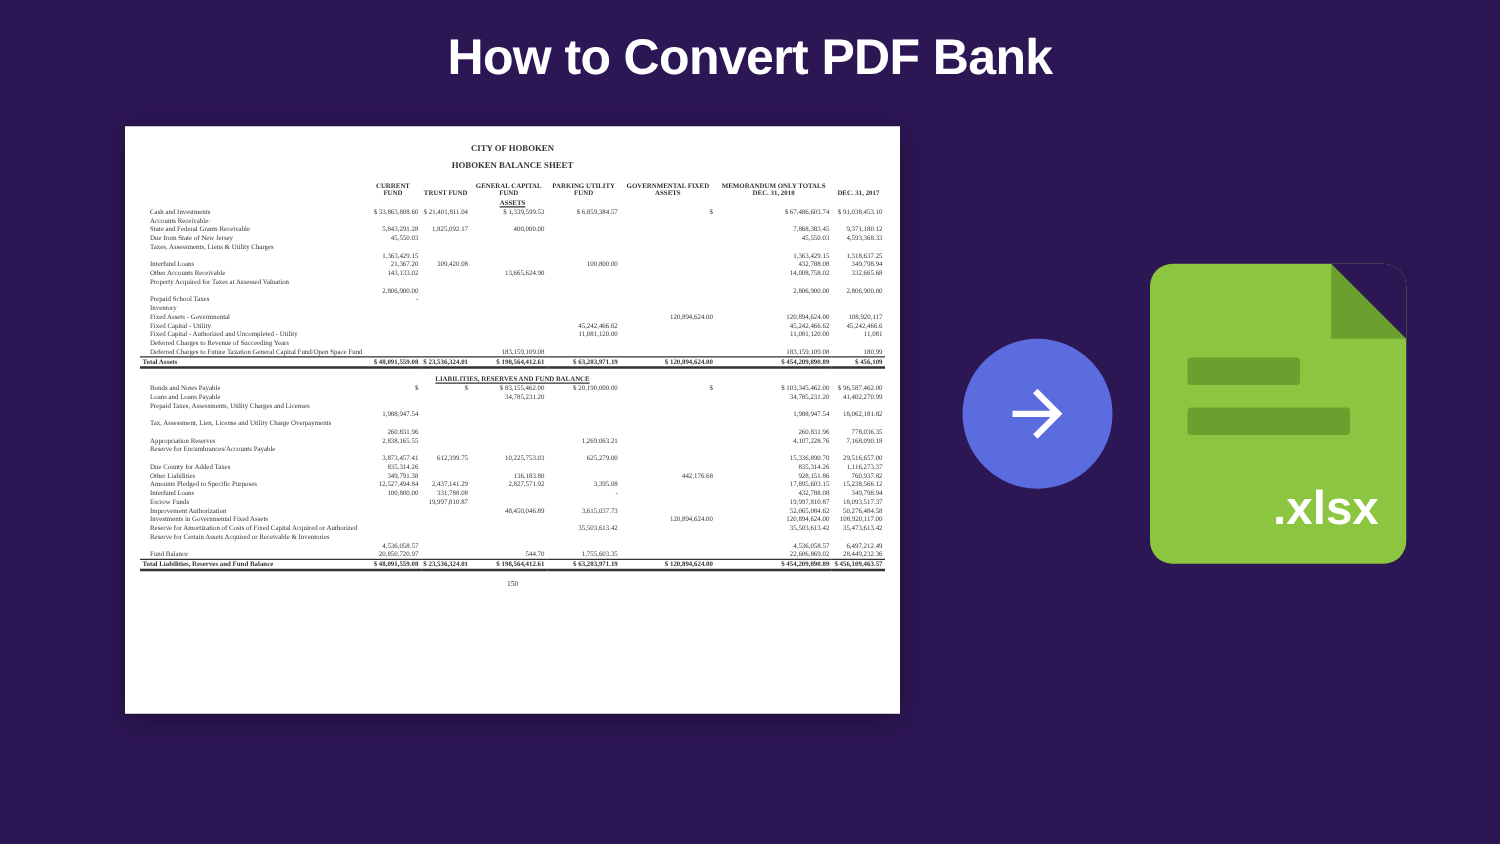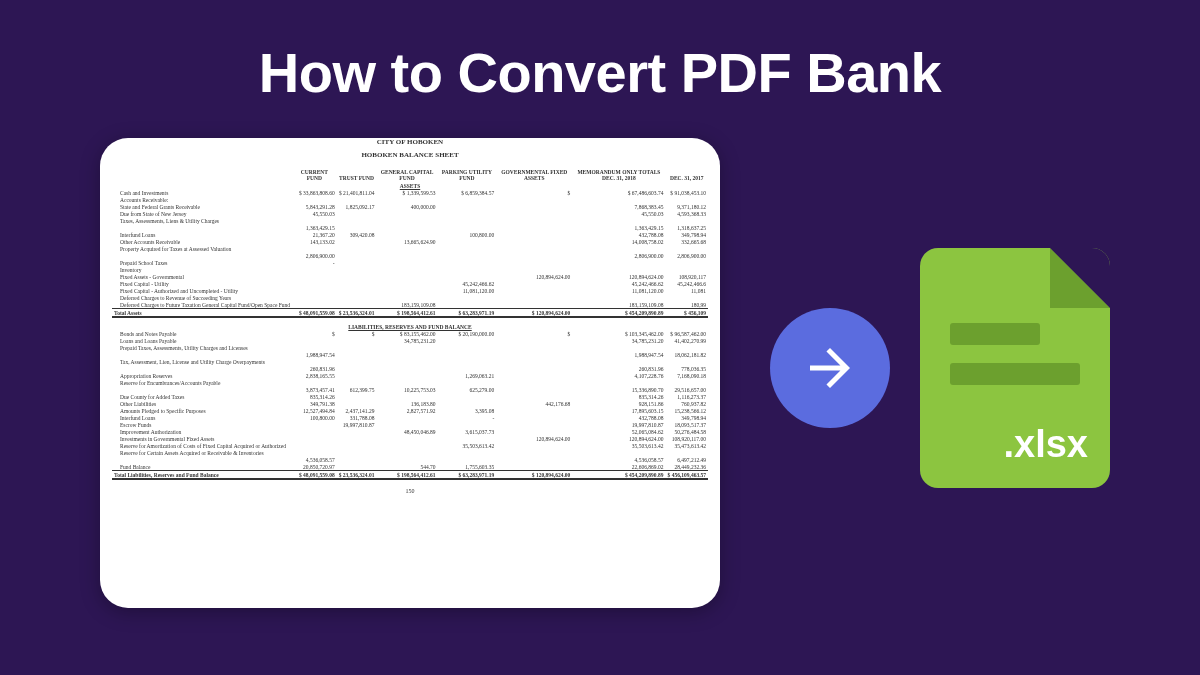--- a/index.html
+++ b/index.html
@@ -6,47 +6,46 @@
   body {
     width: 1200px;
     height: 675px;
     background: #2d1654;
     font-family: -apple-system, BlinkMacSystemFont, 'Segoe UI', Arial, sans-serif;
     overflow: hidden;
     position: relative;
   }
   .headline {
     color: #fff;
-    font-size: 56px;
+    font-size: 40px;
     font-weight: 700;
     text-align: center;
-    padding-top: 38px;
+    padding-top: 21px;
     line-height: 1.25;
     letter-spacing: -0.5px;
   }
   .content-area {
     position: relative;
     width: 100%;
     height: 500px;
     margin-top: 20px;
   }
   .pdf-doc {
     position: absolute;
     left: 100px;
     top: 10px;
     width: 620px;
     height: 470px;
     background: #fff;
     box-shadow: 0 4px 20px rgba(0,0,0,0.3);
-    padding: 0 12px;
+    padding: 14px 12px;
     font-family: 'Times New Roman', serif;
     font-size: 6px;
     color: #333;
     overflow: hidden;
-    border-radius: 28px;
   }
   .doc-header { text-align: center; font-weight: bold; margin-bottom: 8px; line-height: 1.3; font-size: 7px; }
   .doc-table { width: 100%; border-collapse: collapse; font-size: 5.5px; }
   .doc-table th { font-weight: bold; text-align: center; padding: 1px 2px; vertical-align: bottom; }
   .doc-table td { text-align: right; padding: 0.5px 2px; white-space: nowrap; }
   .doc-table td:first-child { text-align: left; }
   .section-label { font-weight: bold; text-decoration: underline; }
   .indent { padding-left: 8px !important; }
   .total-row td { border-top: 1px solid #333; border-bottom: 2px double #333; font-weight: bold; }
   .page-num { text-align: center; font-size: 6px; margin-top: 8px; }
@@ -66,21 +65,21 @@
   .arrow-circle svg { width: 60px; height: 60px; }
   .xlsx-icon {
     position: absolute;
     left: 920px;
     top: 120px;
     width: 190px;
     height: 240px;
     z-index: 3;
   }
   .xlsx-body {
-    width: 190px;
+    width: 205px;
     height: 240px;
     background: #8cc540;
     border-radius: 18px;
     position: relative;
     overflow: hidden;
   }
   .xlsx-fold {
     position: absolute;
     top: 0;
     right: 0;

